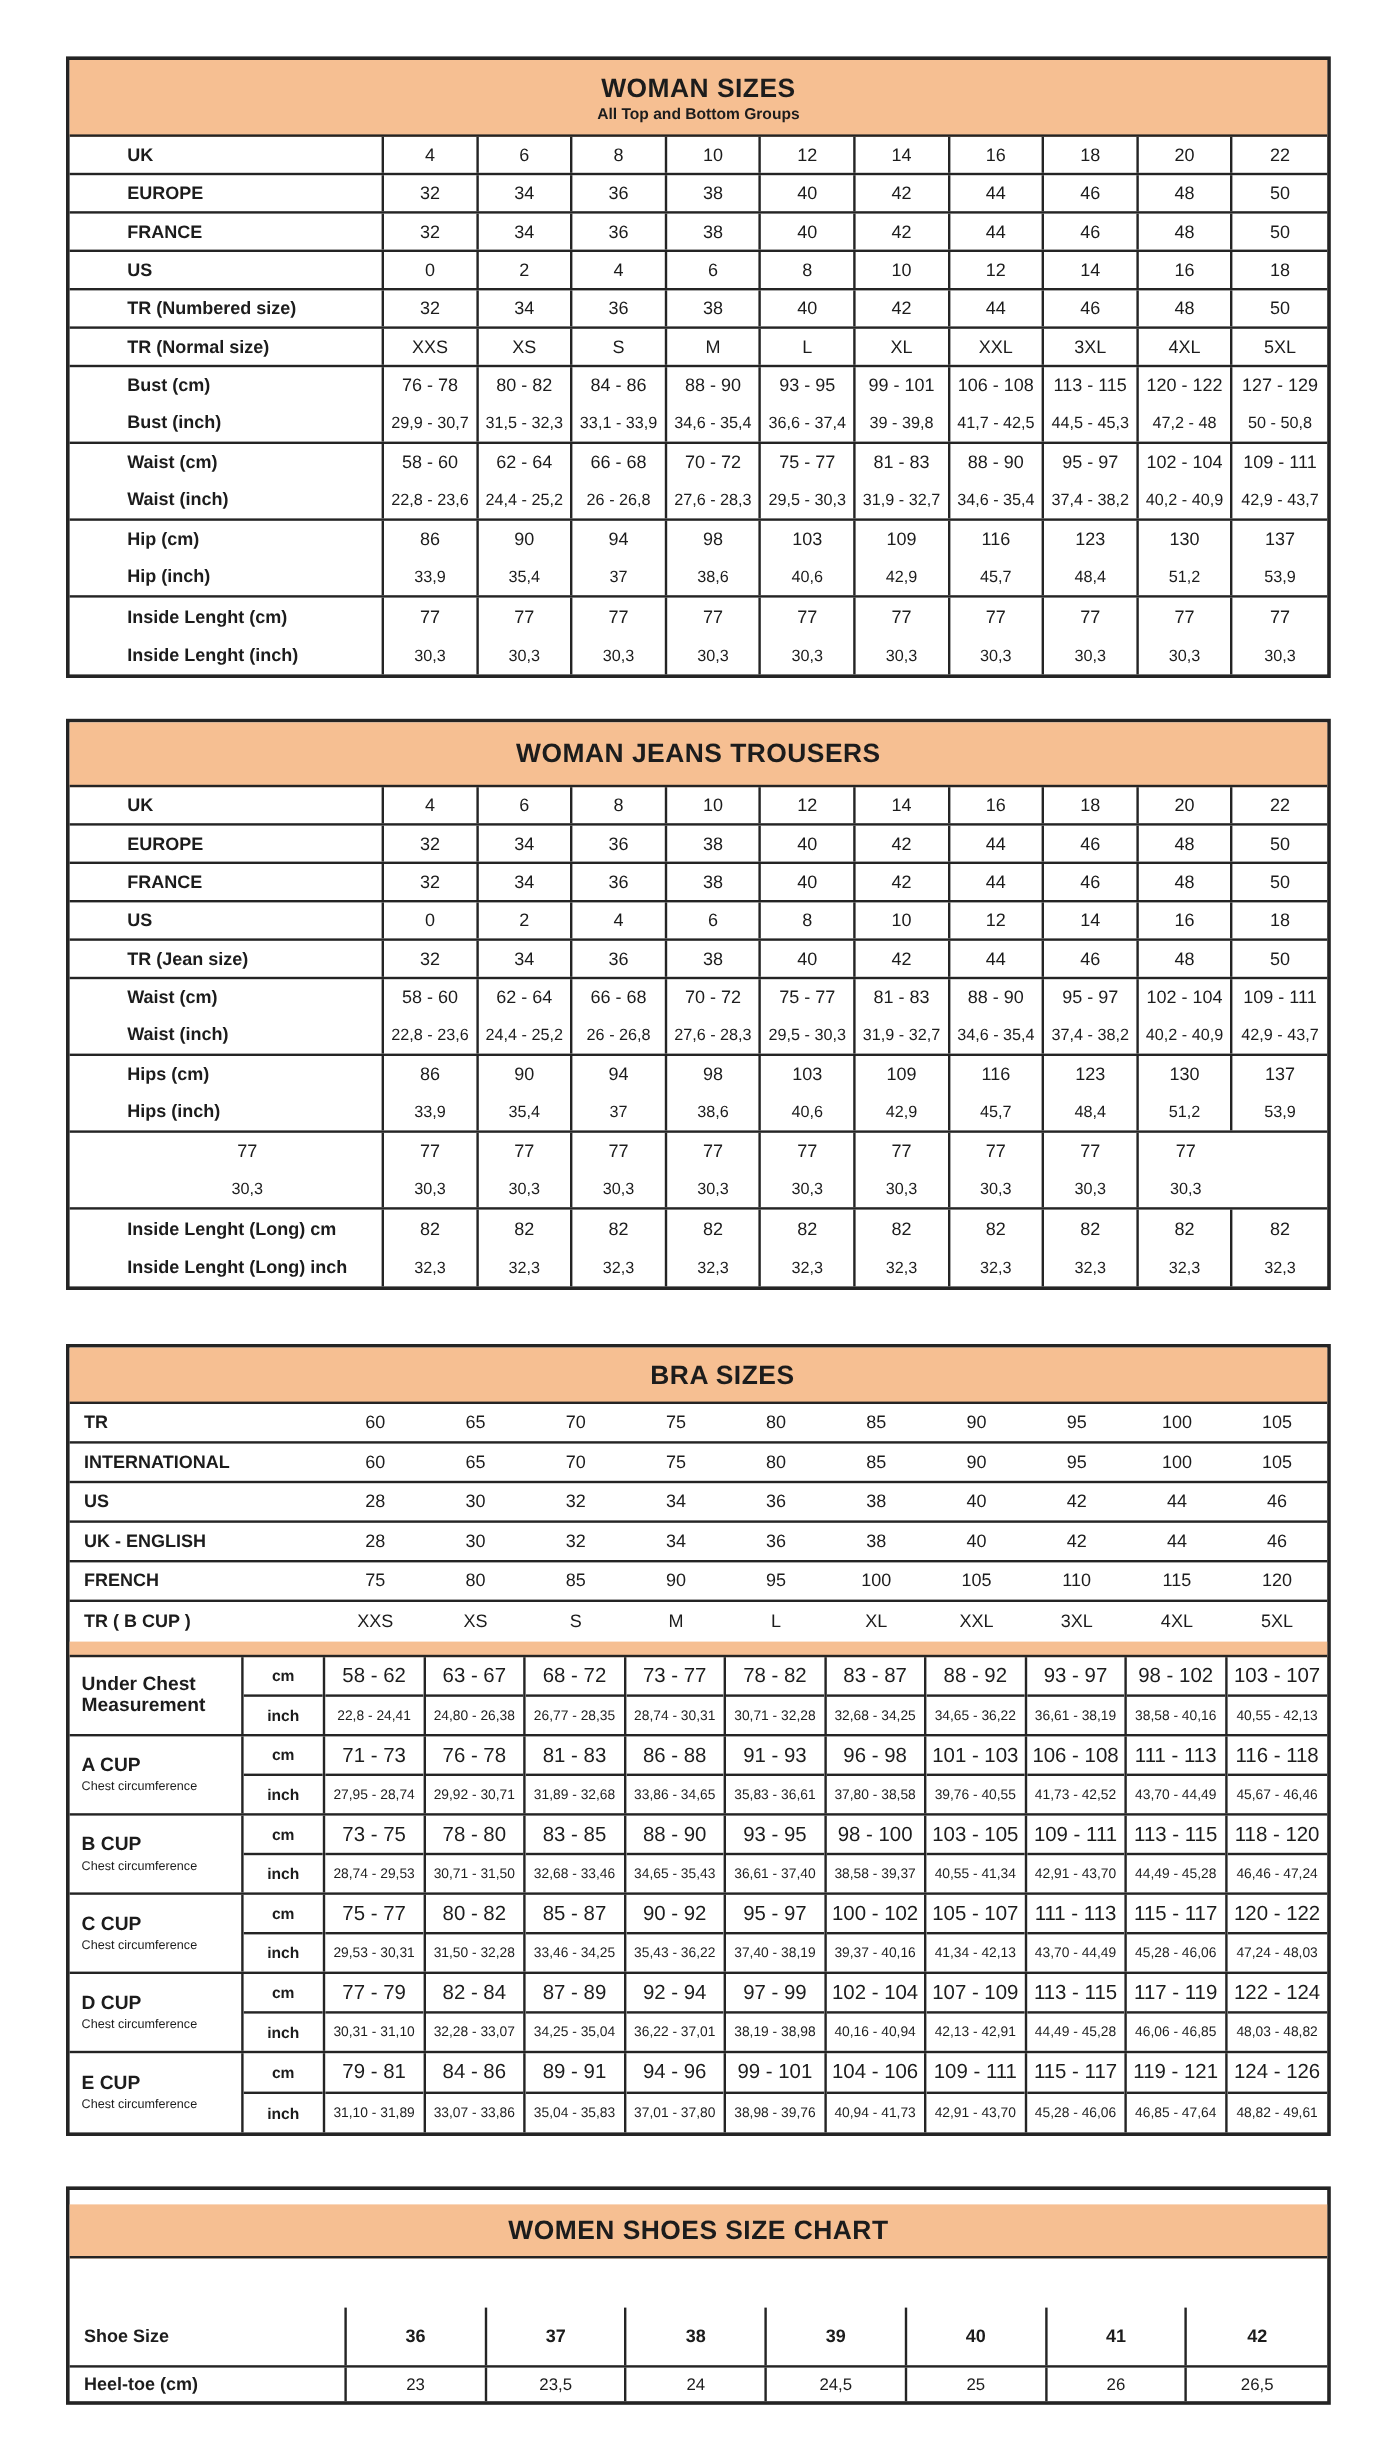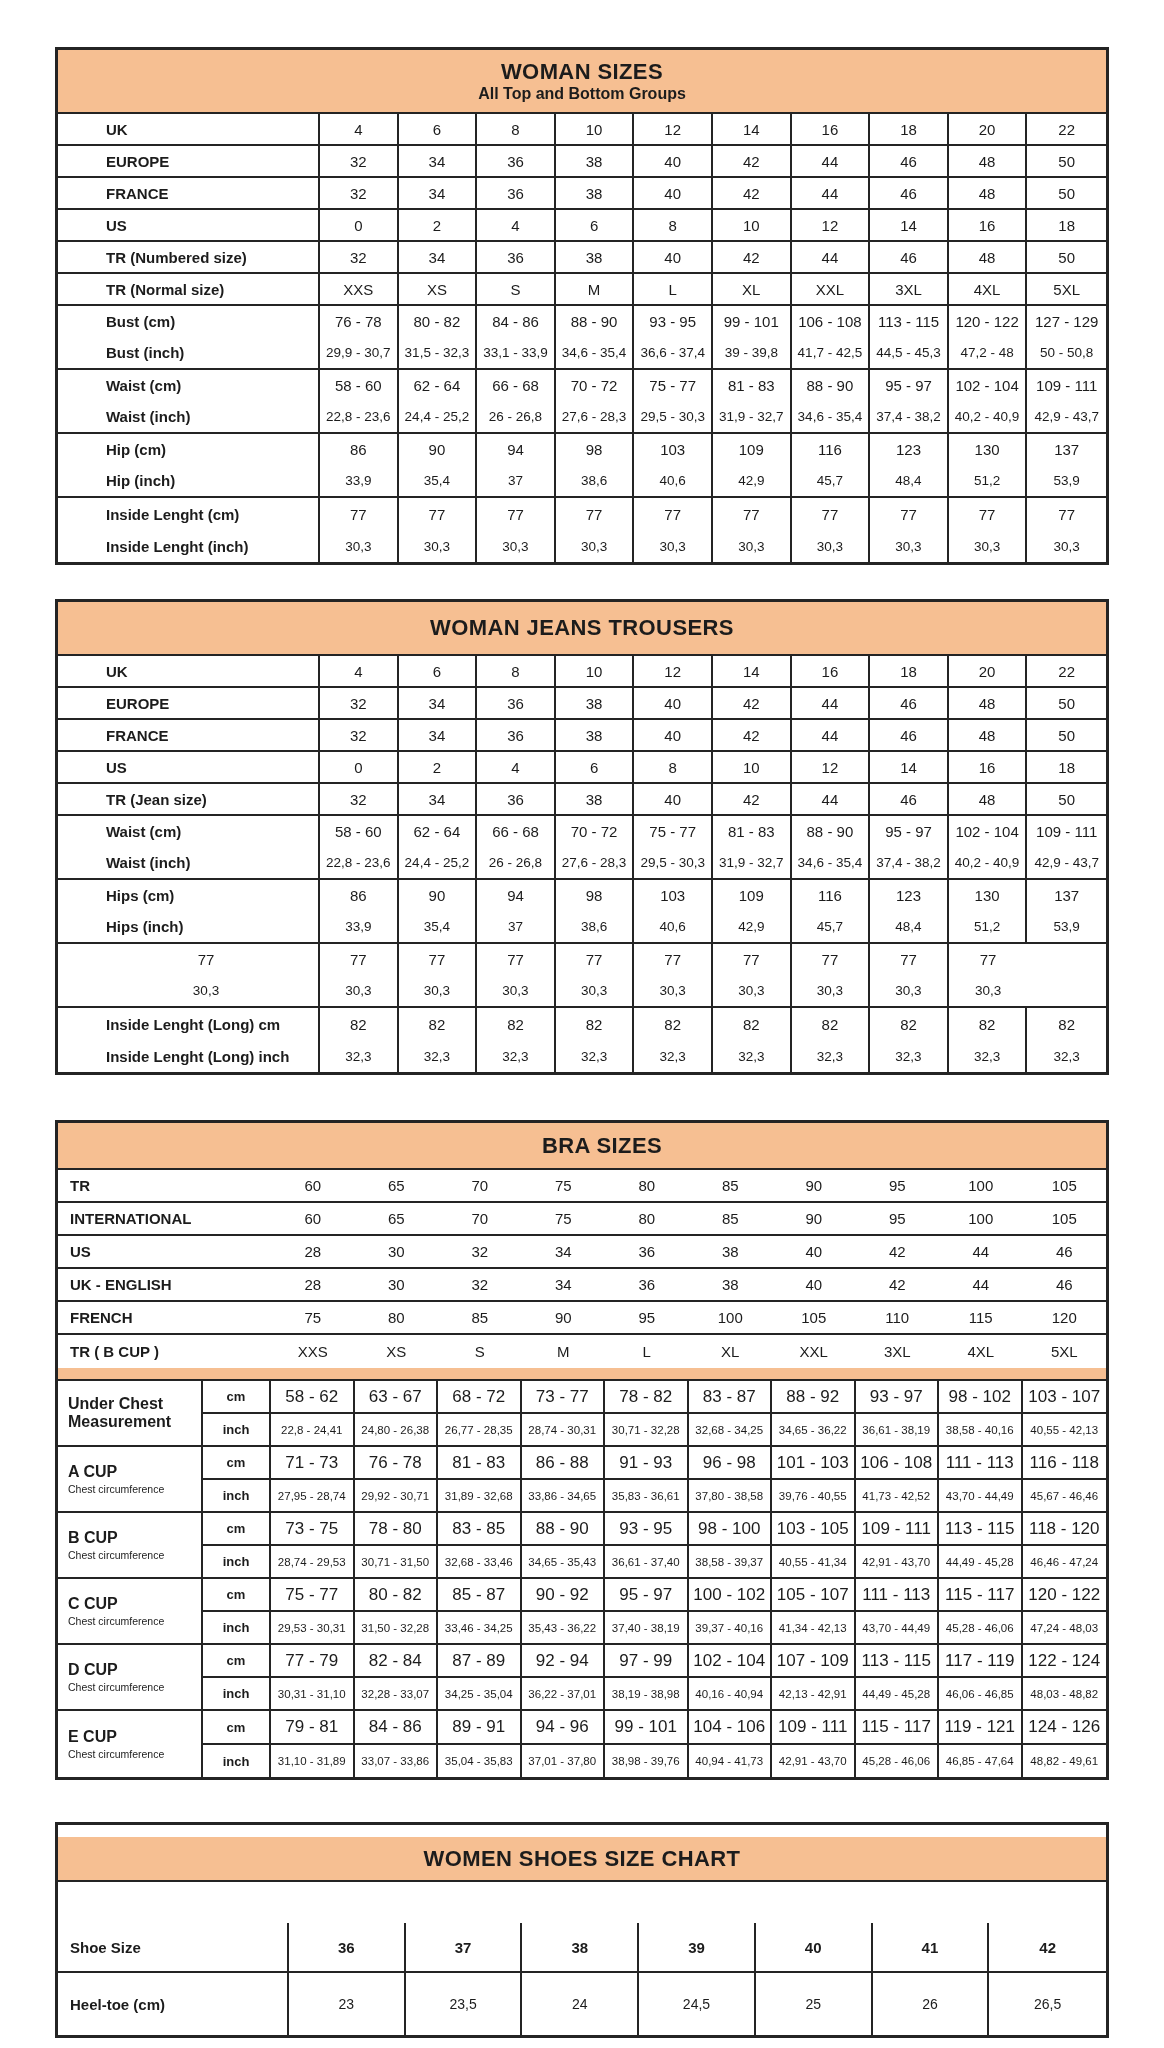--- a/index.html
+++ b/index.html
@@ -16,21 +16,21 @@
     background: var(--peach, #f6bf92);
     border-bottom: 2px solid var(--line, #222);
     display: flex; flex-direction: column; justify-content: center; align-items: center;
     text-align: center;
   }
   .thead.h70 { height: 64px; }
   .thead.h60 { height: 54px; }
   .thead.h50 { height: 47px; padding-left: 40px; }
   .thead.h48 { height: 45px; margin-top: 12px; }
   .thead .title { font-weight: bold; font-size: 22px; letter-spacing: .4px; }
-  .thead .subtitle { font-weight: bold; font-size: 16px; margin-top: 0; }
+  .thead .subtitle { font-weight: bold; font-size: 13px; margin-top: 0; }
   .gap34 { height: 34px; } .gap45 { height: 45px; } .gap42 { height: 42px; }
 
   .row { display: grid; border-bottom: 2px solid var(--line, #222); }
   .tbody .row:last-child { border-bottom: none; }
   .cols-main  { grid-template-columns: 226px repeat(10, 1fr); padding-left: 36px; }
   .cols-bra   { grid-template-columns: 213px repeat(10, 1fr); }
   .cols-cup   { grid-template-columns: 145px 68px repeat(10, 1fr); }
   .cols-shoes { grid-template-columns: 231px repeat(7, 1fr); }
 
   .cell {
@@ -61,21 +61,21 @@
 
   .splitcell { flex-direction: column; padding: 0; }
   .splitcell .half { flex: 1; width: 100%; display: flex; align-items: center; justify-content: center; }
   .splitcell .half:first-child { border-bottom: 2px solid var(--line, #222); }
   .cm-v { font-size: 17px; }
   .in-v { font-size: 11.5px; }
   .unit-t { font-weight: bold; font-size: 13px; }
 
   .shoe-size-row { height: 50px; margin-top: 41px; }
   .shoe-size-row .cell { font-weight: bold; }
-  .heel-row { height: 62px; }
+  .heel-row { height: 28px; }
   .heel-row .cell { font-size: 14px; }
   .shoe-size-row .cell.label, .heel-row .cell.label { font-size: 15px; font-weight: bold; }
 </style>
 </head>
 <body>
 
 <div class="sheet">
 
   <section class="tbl">
     <header class="thead h70">

